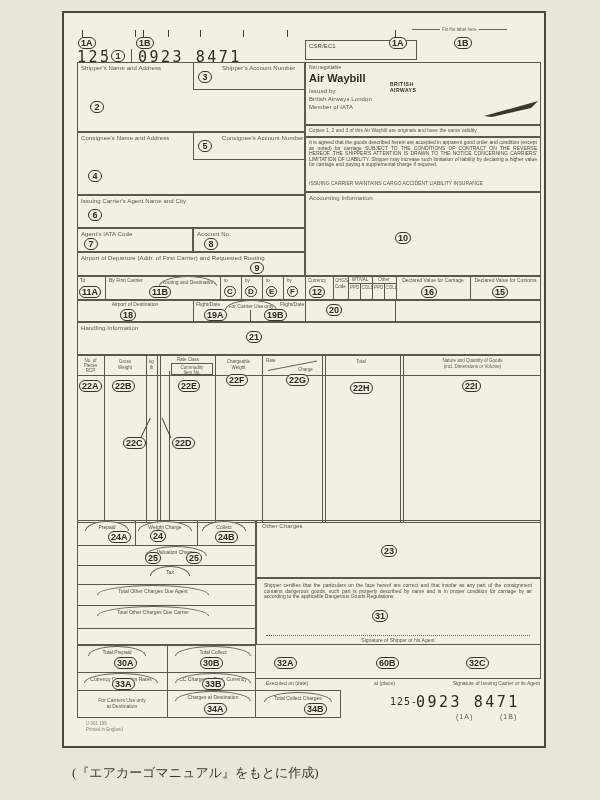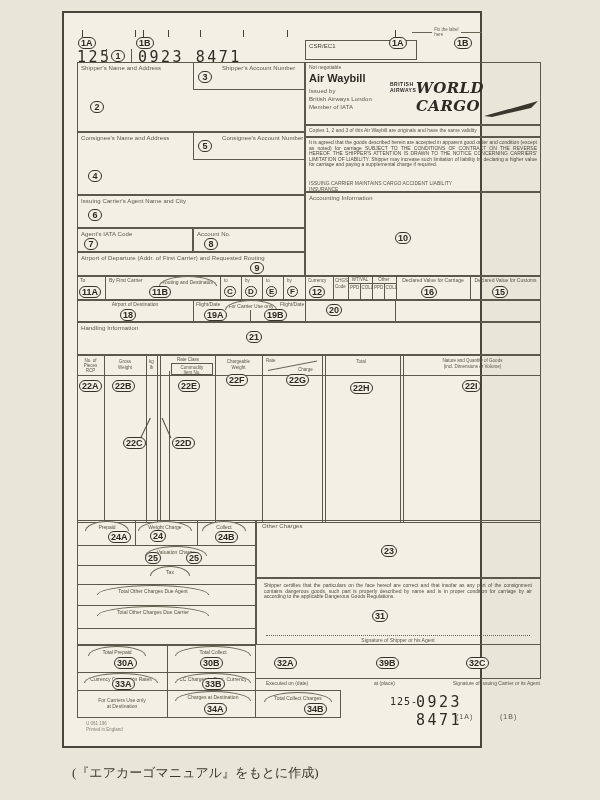--- a/index.html
+++ b/index.html
@@ -5,21 +5,21 @@
   * { box-sizing: border-box; margin: 0; padding: 0; }
   html,body { width:600px; height:800px; }
   body {
     position: relative;
     background:#e9e5d9;
     font-family:"Liberation Sans", sans-serif;
     color:#45413a;
     overflow:hidden;
   }
   .form {
-    position:absolute; left:62px; top:11px; width:420px; height:737px;
+    position:absolute; left:62px; top:11px; width:484px; height:737px;
     border:2px solid #4a463e; background:#f3efe5;
   }
   .abs { position:absolute; }
   .bx { position:absolute; border:1px solid #5d584c; }
   .lbl { position:absolute; color:#5b5547; }
   .t7 { font-size:7px; line-height:7.5px; }
   .t6 { font-size:6px; line-height:6.5px; letter-spacing:.1px; }
   .t5 { font-size:5px; line-height:5.6px; }
   .t4 { font-size:4.5px; line-height:5px; }
   .ctr { text-align:center; }
@@ -87,21 +87,20 @@
   <span class="co" style="left:390px;top:24px">1B</span>
 
   <div class="bx" style="left:241px;top:49px;width:236px;height:63px"></div>
   <div class="lbl t5" style="left:245px;top:52px">Not negotiable</div>
   <div class="lbl title" style="left:245px;top:59px">Air Waybill</div>
   <div class="lbl t6" style="left:245px;top:75px">Issued by</div>
   <div class="lbl t6" style="left:245px;top:83px">British Airways London</div>
   <div class="lbl t6" style="left:245px;top:91px">Member of IATA</div>
   <div class="lbl t5" style="left:326px;top:69px;font-weight:bold;letter-spacing:.5px;color:#2e2a24">BRITISH</div>
   <div class="lbl t5" style="left:326px;top:75px;font-weight:bold;letter-spacing:.5px;color:#2e2a24">AIRWAYS</div>
-  <div class="lbl brand-name" style="left:352px;top:66px">WORLD CARGO</div>
   <svg class="abs" style="left:420px;top:88px" width="54" height="16" viewBox="0 0 54 16">
     <polygon points="0,15 40,4 54,0 47,7 8,16" fill="#3a362e"></polygon>
   </svg>
 
   <div class="bx" style="left:241px;top:112px;width:236px;height:12px"></div>
   <div class="lbl t5" style="left:245px;top:115px">Copies 1, 2 and 3 of this Air Waybill are originals and have the same validity</div>
 
   <div class="bx" style="left:241px;top:124px;width:236px;height:55px"></div>
   <div class="lbl t5 cert" style="left:245px;top:127px;width:228px">It is agreed that the goods described herein are accepted in apparent good order and condition (except as noted) for carriage SUBJECT TO THE CONDITIONS OF CONTRACT ON THE REVERSE HEREOF. THE SHIPPER'S ATTENTION IS DRAWN TO THE NOTICE CONCERNING CARRIERS' LIMITATION OF LIABILITY. Shipper may increase such limitation of liability by declaring a higher value for carriage and paying a supplemental charge if required.</div>
   <div class="lbl t5" style="left:245px;top:168px">ISSUING CARRIER MAINTAINS CARGO ACCIDENT LIABILITY INSURANCE</div>
@@ -300,21 +299,21 @@
   <span class="co" style="left:48px;top:665px">33A</span>
   <div class="arc" style="left:111px;top:660px;width:76px">CC Charges in Dest. Currency</div>
   <span class="co" style="left:138px;top:665px">33B</span>
 
   <div class="lbl t5 ctr" style="left:18px;top:685px;width:80px">For Carriers Use only</div>
   <div class="lbl t5 ctr" style="left:18px;top:691px;width:80px">at Destination</div>
   <div class="arc" style="left:111px;top:678px;width:76px">Charges at Destination</div>
   <span class="co" style="left:140px;top:690px">34A</span>
 
   <span class="co" style="left:210px;top:644px">32A</span>
-  <span class="co" style="left:312px;top:644px">39B</span>
+  <span class="co" style="left:312px;top:644px">60B</span>
   <span class="co" style="left:402px;top:644px">32C</span>
   <div class="hline" style="left:192px;top:665px;width:285px"></div>
   <div class="vline" style="left:476px;top:632px;height:34px"></div>
   <div class="lbl t5" style="left:202px;top:668px">Executed on (date)</div>
   <div class="lbl t5" style="left:310px;top:668px">at (place)</div>
   <div class="lbl t5 rt" style="left:366px;top:668px;width:110px">Signature of Issuing Carrier or its Agent</div>
 
   <div class="hline" style="left:192px;top:677px;width:84px"></div>
   <div class="vline" style="left:276px;top:677px;height:28px"></div>
   <div class="hline" style="left:192px;top:704px;width:84px"></div>

